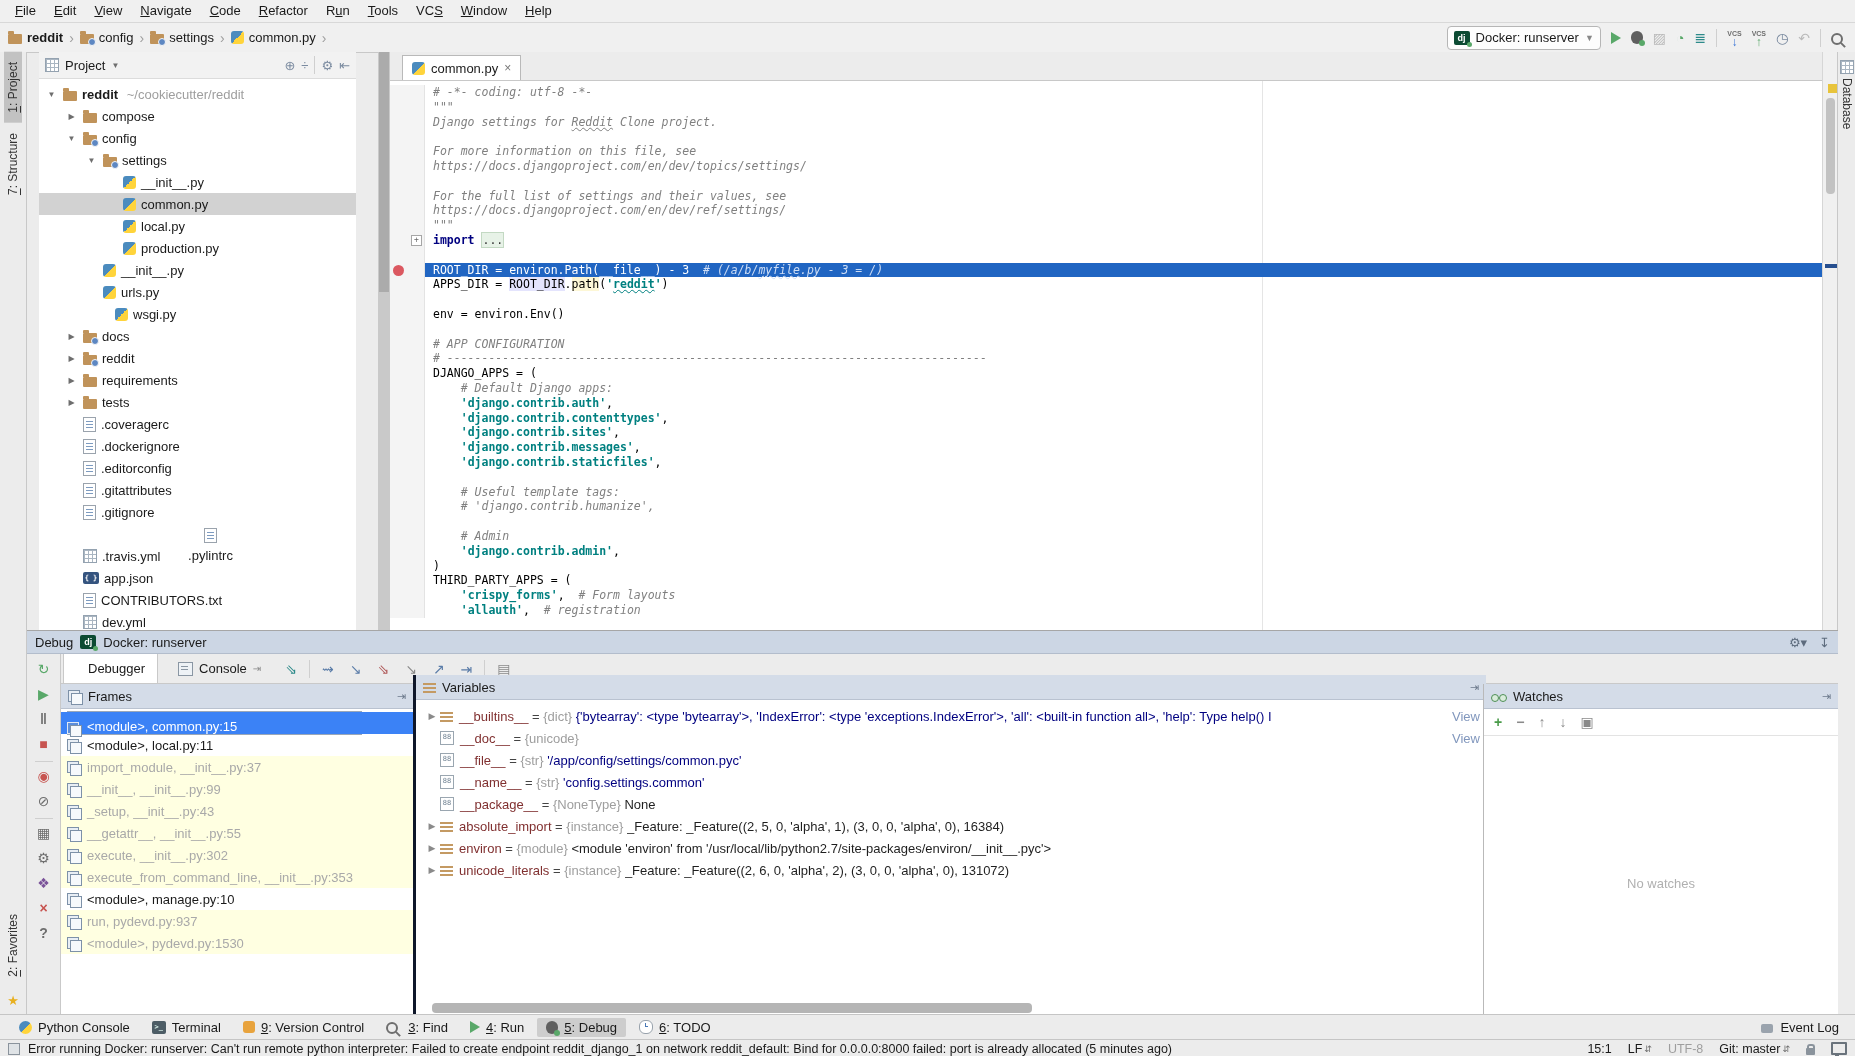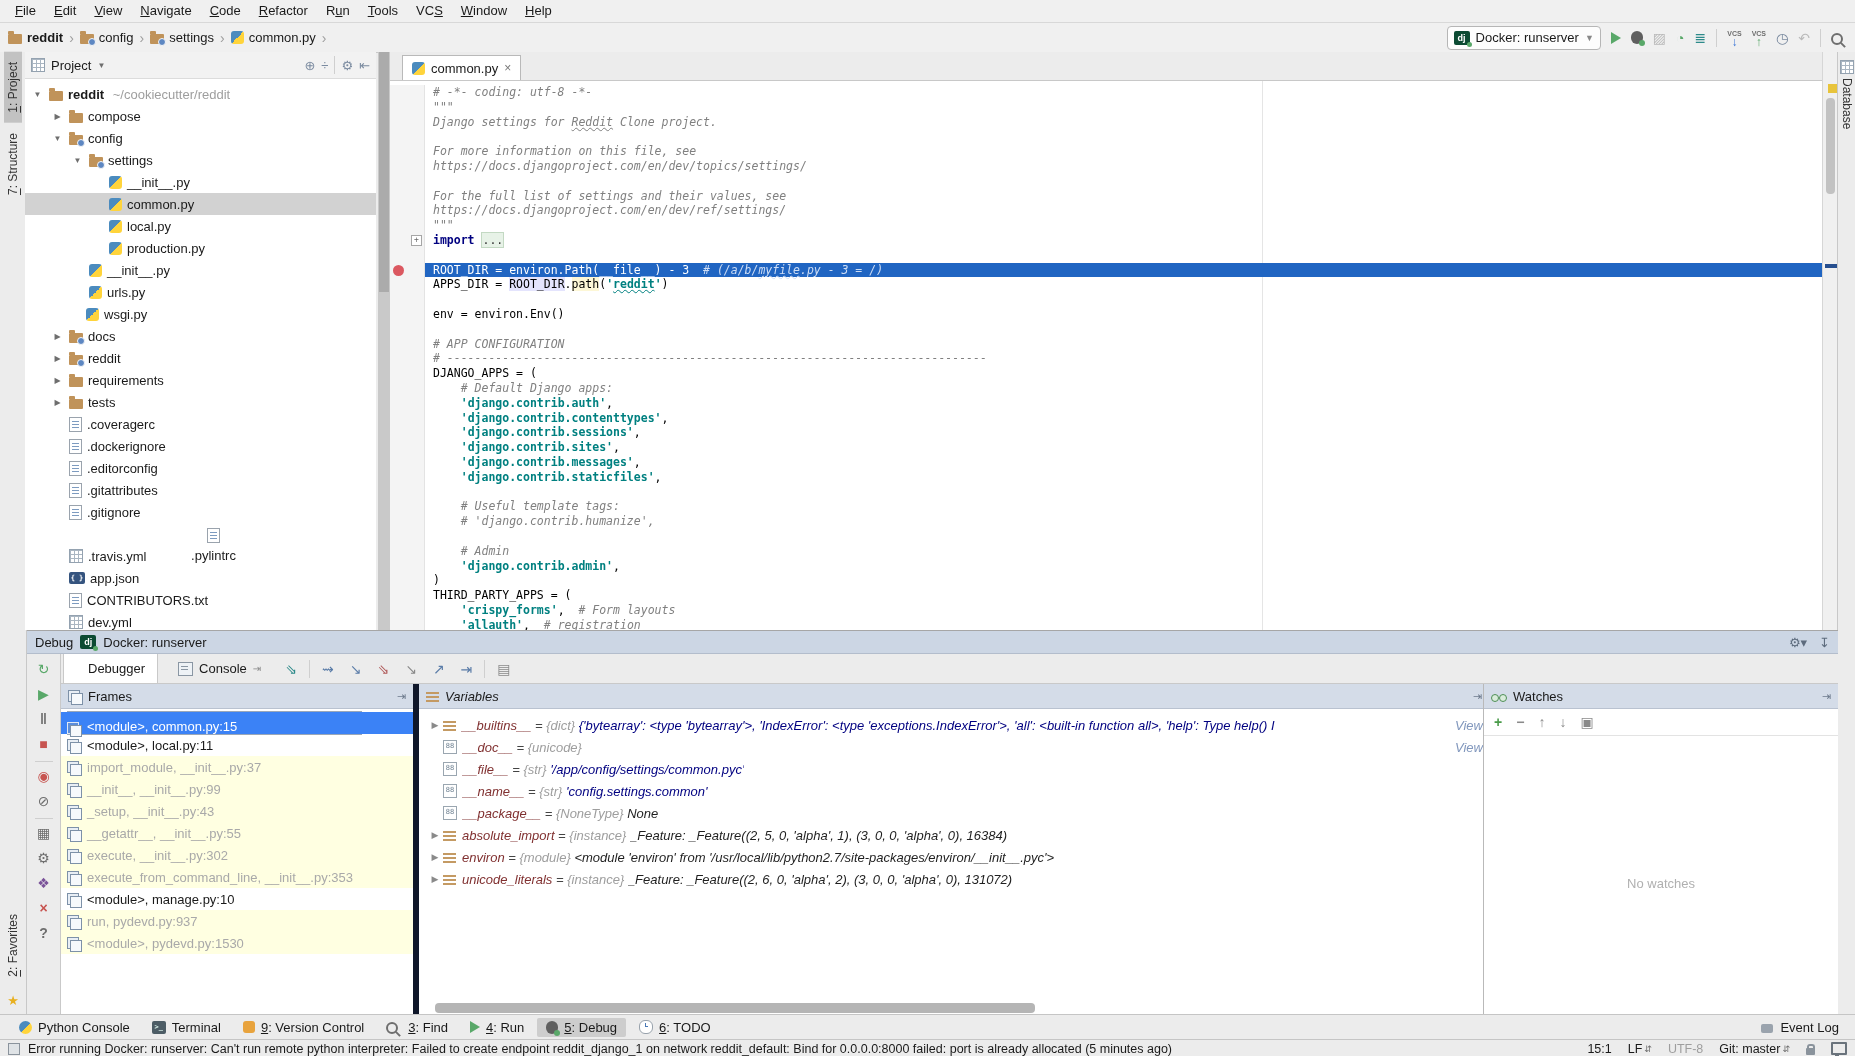--- a/index.html
+++ b/index.html
@@ -82,21 +82,21 @@
   #leftbar{position:absolute;left:0;top:52px;width:26px;bottom:42px;background:#ececec;border-right:1px solid #c8c8c8;
     display:flex;flex-direction:column;align-items:center;}
   #rightbar{position:absolute;right:0;top:52px;width:17px;bottom:42px;background:#ececec;border-left:1px solid #c8c8c8;
     display:flex;flex-direction:column;align-items:center;}
   .vtab{writing-mode:vertical-rl;transform:rotate(180deg);font-size:12px;color:#333;padding:10px 2px;cursor:default;}
   .vtab.active{background:#c2c2c2;}
   .vtab-r{writing-mode:vertical-rl;font-size:12px;color:#333;padding:8px 1px;cursor:default;display:flex;align-items:center;gap:4px;}
   #leftbar .spacer{flex:1;}
   .fav-star{color:#e8b020;font-size:13px;margin:6px 0;}
   
-  #project{position:absolute;left:25px;top:52px;width:351px;height:578px;background:#fff;}
+  #project{position:absolute;left:39px;top:52px;width:317px;height:578px;background:#fff;}
   #project-header{height:26px;background:#f2f2f2;border-bottom:1px solid #dcdcdc;display:flex;align-items:center;padding:0 6px;gap:6px;}
   #project-header .ph-title{display:flex;align-items:center;gap:6px;flex:1;}
   .ph-ic{color:#7b8ba0;font-size:13px;cursor:default;}
   #tree{position:absolute;top:27px;left:0;right:0;bottom:0;overflow:hidden;padding-top:4px;}
   .tree-row{height:22px;display:flex;align-items:center;gap:5px;white-space:nowrap;cursor:default;}
   .tree-row.selected{background:#d2d2d2;}
   .tree-arrow{width:13px;font-size:8px;color:#6e6e6e;text-align:center;}
   .tree-label.bold{font-weight:bold;}
   .tree-extra{color:#9e9e9e;}
   #pscroll{position:absolute;left:378px;top:52px;width:12px;height:578px;background:#c9c9c9;}
@@ -153,21 +153,21 @@
   #thread-row{height:28px;display:flex;align-items:center;gap:6px;padding:0 6px;background:#fff;}
   #thread-combo{flex:0 0 288px;height:22px;border:1px solid #9aa7b8;background:#fff;display:flex;align-items:center;gap:6px;padding-left:5px;cursor:pointer;}
   #thread-combo .combo-btn{margin-left:auto;width:22px;height:22px;background:#3c76d6;color:#fff;text-align:center;font-size:9px;line-height:22px;}
   .fr-nav{font-size:13px;font-weight:bold;color:#9aa3ad;cursor:pointer;}
   .fr-nav.blue{color:#3c76d6;}
   #frame-list{position:absolute;left:0;right:0;top:28px;bottom:0;overflow:hidden;}
   .frame-row{height:22px;display:flex;align-items:center;gap:6px;padding-left:6px;white-space:nowrap;cursor:pointer;}
   .frame-row.sel{background:#3b82f6;color:#fff;align-items:flex-end;}
   .frame-row.sel .i-frame{border-color:#dfe8f5;background:#5c8edb;}
   .frame-row.lib{background:#ffffe1;color:#a9a9a9;}
-  #variables{position:absolute;left:386px;top:53px;width:1070px;bottom:0;background:#fff;border-left:6px solid #0f172a;font-style:italic;}
+  #variables{position:absolute;left:386px;top:44px;width:1070px;bottom:0;background:#fff;border-left:3px solid #0f172a;}
   #var-list{position:absolute;left:0;right:0;top:0;bottom:14px;overflow:hidden;padding-top:5px;}
   .var-row{height:22px;display:flex;align-items:center;padding:0 6px 0 8px;white-space:nowrap;cursor:pointer;}
   .var-arrow{width:16px;font-size:9px;color:#8a8a8a;text-align:center;flex:0 0 16px;}
   .var-row .icon{margin-right:6px;}
   .var-name{color:#803030;}
   .var-eq{color:#444;white-space:pre;}
   .var-type{color:#9e9e9e;white-space:pre;}
   .var-value{overflow:hidden;text-overflow:ellipsis;white-space:nowrap;color:#1f1f1f;}
   .var-value.str{color:#000080;}
   .var-value .vb{font-weight:bold;color:#000080;}
@@ -331,21 +331,21 @@
         <div class="tree-row" style="padding-left: 46px;">
           <span class="tree-arrow"></span>
           <span class="icon i-py"></span>
           <span class="tree-label">__init__.py</span>
         </div>
         <div class="tree-row" style="padding-left: 46px;">
           <span class="tree-arrow"></span>
           <span class="icon i-py"></span>
           <span class="tree-label">urls.py</span>
         </div>
-        <div class="tree-row" style="padding-left: 30px; margin-left: 13px;">
+        <div class="tree-row" style="padding-left: 58px;">
           <span class="tree-arrow"></span>
           <span class="icon i-py"></span>
           <span class="tree-label">wsgi.py</span>
         </div>
         <div class="tree-row" style="padding-left: 26px;">
           <span class="tree-arrow">▶</span>
           <span class="icon i-folder-src"></span>
           <span class="tree-label">docs</span>
         </div>
         <div class="tree-row" style="padding-left: 26px;">
@@ -446,21 +446,20 @@
           <div class="code-line"><span class="gutter"></span><span class="code-text"><span class="tk-p">APPS_DIR = </span><span class="tk-p tk-hld">ROOT_DIR</span><span class="tk-p">.</span><span class="tk-p tk-hlc">path</span><span class="tk-p">(</span><span class="tk-s">'</span><span class="tk-s tk-typo">reddit</span><span class="tk-s">'</span><span class="tk-p">)</span></span></div>
           <div class="code-line"><span class="gutter"></span><span class="code-text"></span></div>
           <div class="code-line"><span class="gutter"></span><span class="code-text"><span class="tk-p">env = environ.Env()</span></span></div>
           <div class="code-line"><span class="gutter"></span><span class="code-text"></span></div>
           <div class="code-line"><span class="gutter"></span><span class="code-text"><span class="tk-c"># APP CONFIGURATION</span></span></div>
           <div class="code-line"><span class="gutter"></span><span class="code-text"><span class="tk-c"># ------------------------------------------------------------------------------</span></span></div>
           <div class="code-line"><span class="gutter"></span><span class="code-text"><span class="tk-p">DJANGO_APPS = (</span></span></div>
           <div class="code-line"><span class="gutter"></span><span class="code-text"><span class="tk-c">    # Default Django apps:</span></span></div>
           <div class="code-line"><span class="gutter"></span><span class="code-text"><span class="tk-p">    </span><span class="tk-s">'django.contrib.auth'</span><span class="tk-p">,</span></span></div>
           <div class="code-line"><span class="gutter"></span><span class="code-text"><span class="tk-p">    </span><span class="tk-s">'django.contrib.contenttypes'</span><span class="tk-p">,</span></span></div>
-          <div class="code-line"><span class="gutter"></span><span class="code-text"><span class="tk-p">    </span><span class="tk-s">'django.contrib.sessions'</span><span class="tk-p">,</span></span></div>
           <div class="code-line"><span class="gutter"></span><span class="code-text"><span class="tk-p">    </span><span class="tk-s">'django.contrib.sites'</span><span class="tk-p">,</span></span></div>
           <div class="code-line"><span class="gutter"></span><span class="code-text"><span class="tk-p">    </span><span class="tk-s">'django.contrib.messages'</span><span class="tk-p">,</span></span></div>
           <div class="code-line"><span class="gutter"></span><span class="code-text"><span class="tk-p">    </span><span class="tk-s">'django.contrib.staticfiles'</span><span class="tk-p">,</span></span></div>
           <div class="code-line"><span class="gutter"></span><span class="code-text"></span></div>
           <div class="code-line"><span class="gutter"></span><span class="code-text"><span class="tk-c">    # Useful template tags:</span></span></div>
           <div class="code-line"><span class="gutter"></span><span class="code-text"><span class="tk-c">    # 'django.contrib.humanize',</span></span></div>
           <div class="code-line"><span class="gutter"></span><span class="code-text"></span></div>
           <div class="code-line"><span class="gutter"></span><span class="code-text"><span class="tk-c">    # Admin</span></span></div>
           <div class="code-line"><span class="gutter"></span><span class="code-text"><span class="tk-p">    </span><span class="tk-s">'django.contrib.admin'</span><span class="tk-p">,</span></span></div>
           <div class="code-line"><span class="gutter"></span><span class="code-text"><span class="tk-p">)</span></span></div>

